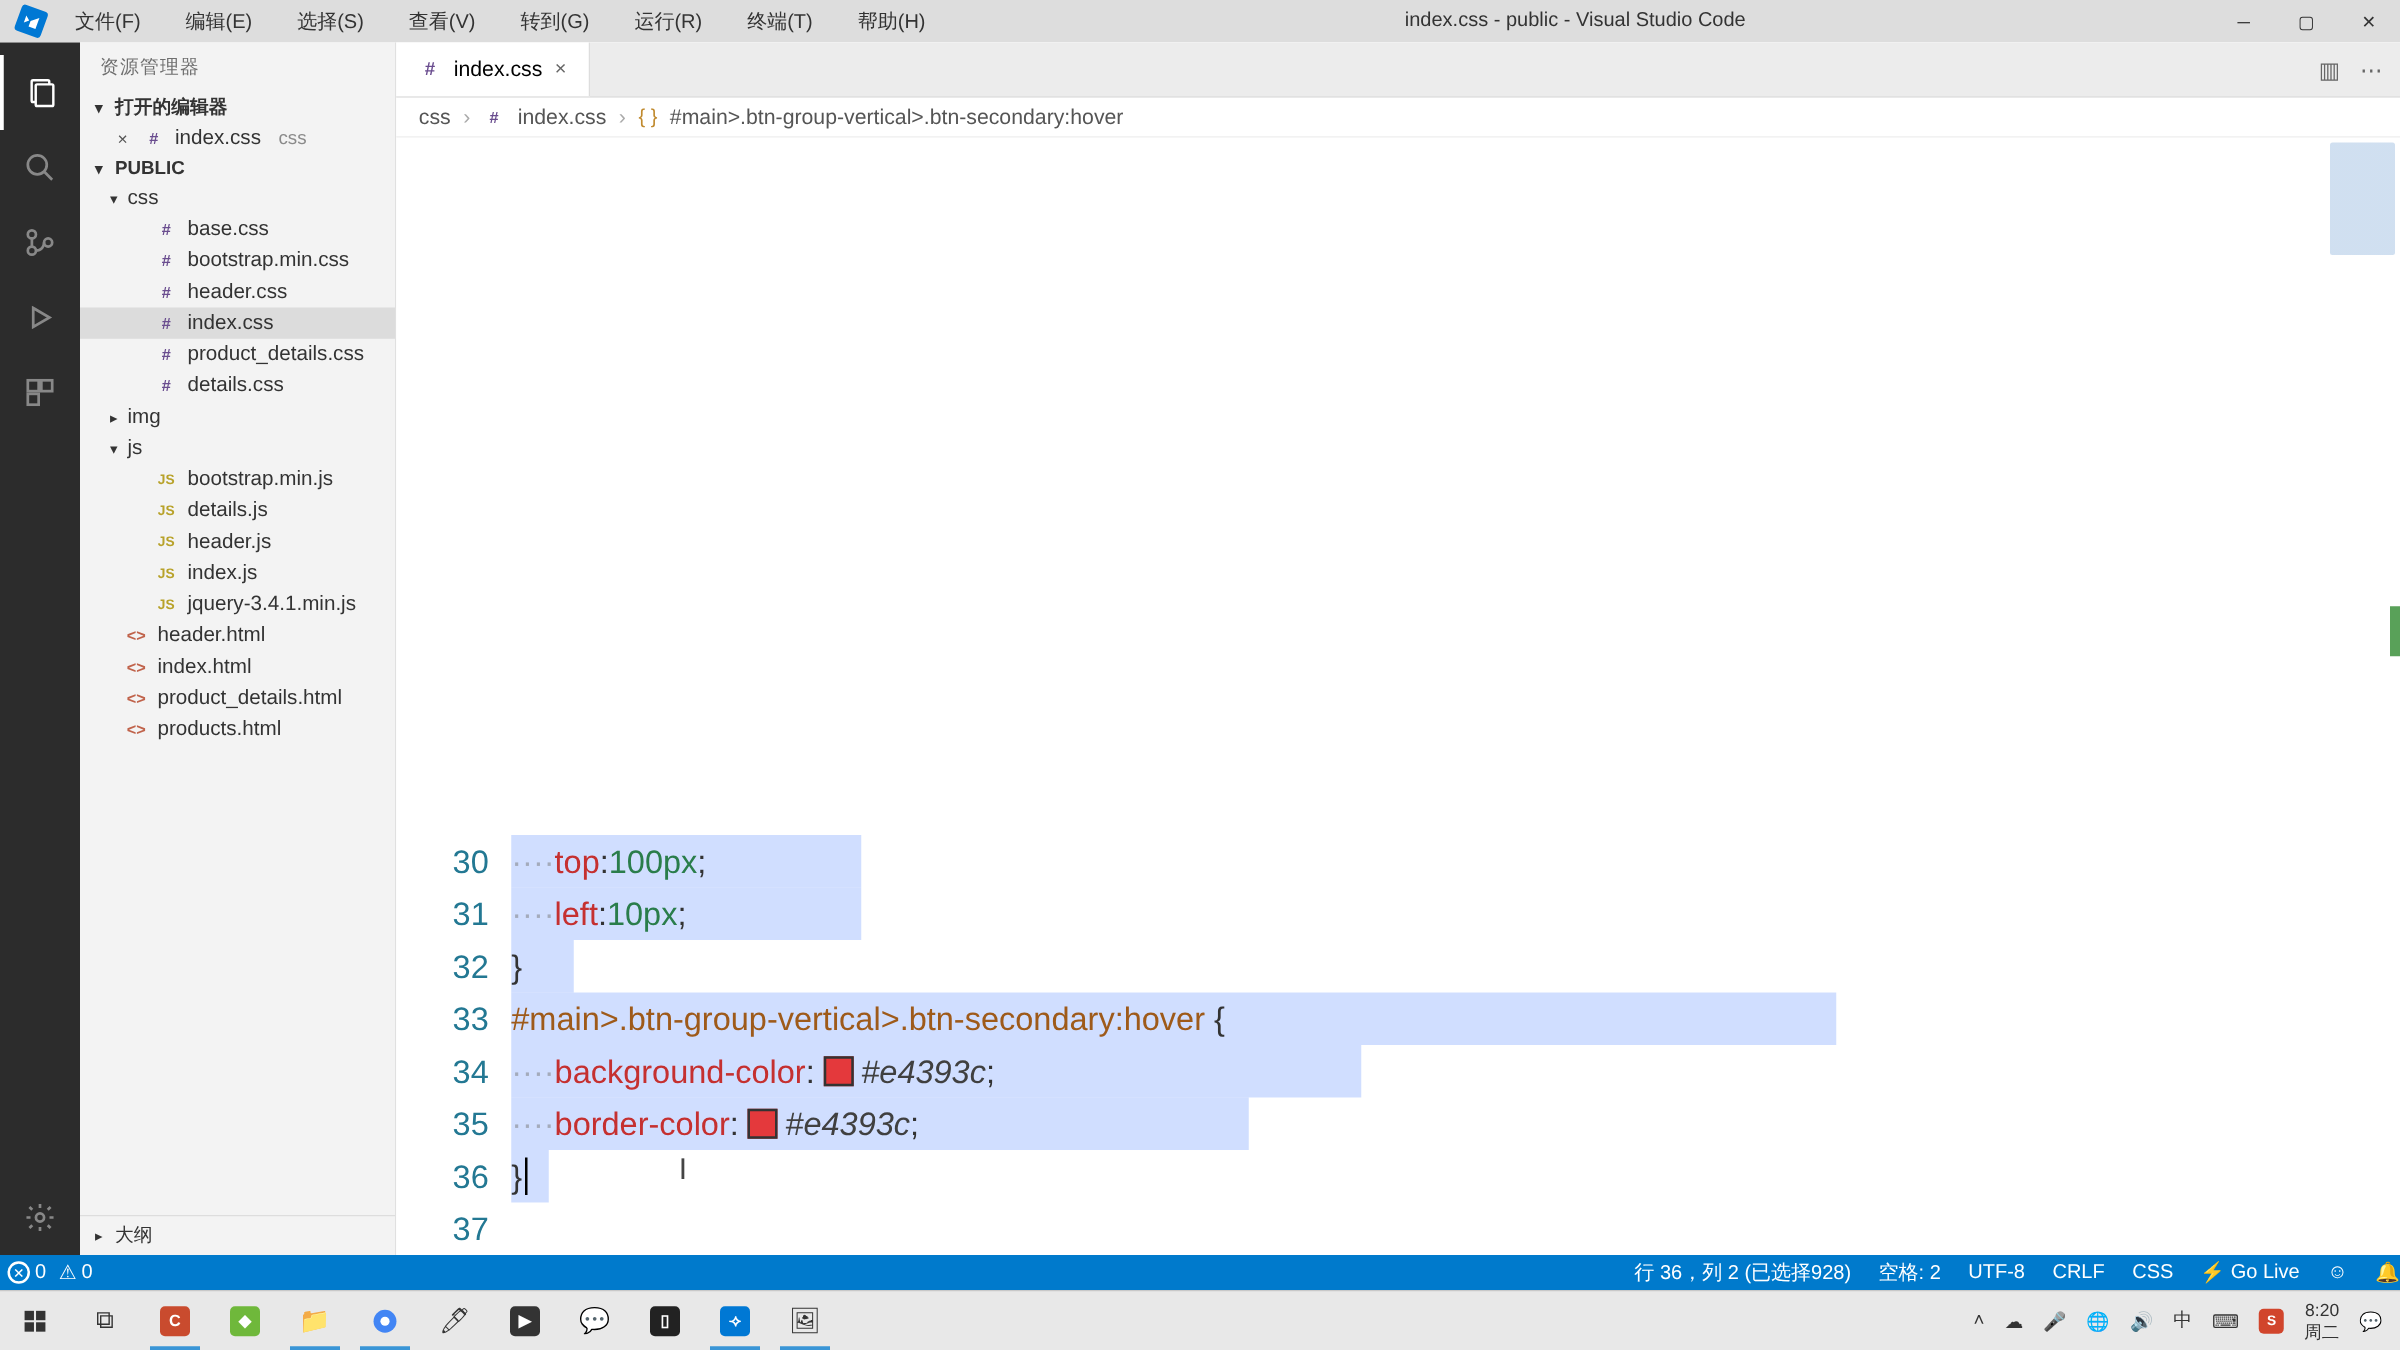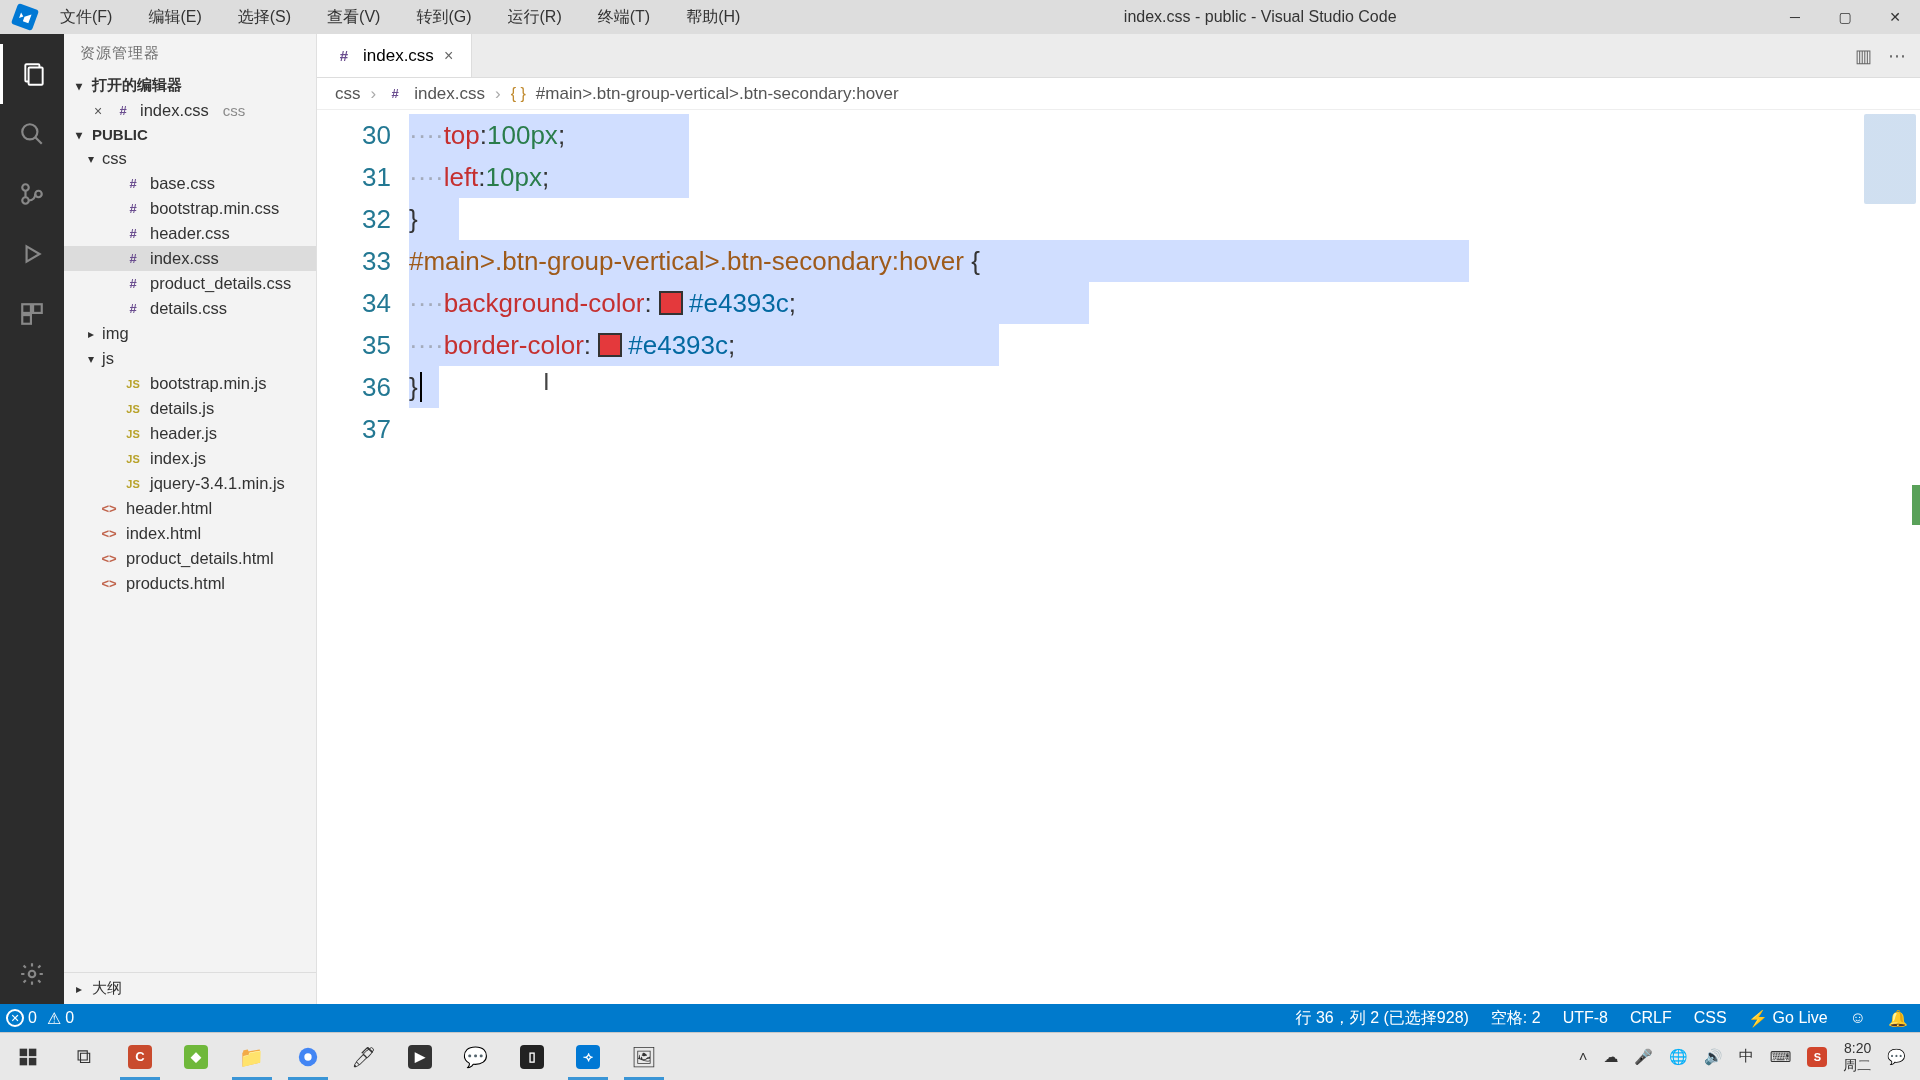--- a/index.html
+++ b/index.html
@@ -49,43 +49,43 @@
     .tab .file-icon { font-size:15px;}
     .tab .close { color:#666; font-size:16px;}
     .tabs-spacer { flex:1; }
     .tabs-right { display:flex; align-items:center; gap:16px; padding-right:14px; color:#666; font-size:18px;}
 
     .breadcrumb { height: 32px; display:flex; align-items:center; gap:10px; padding-left: 18px; font-size:17px; color:#555; border-bottom:1px solid #eee;}
     .bc-sep { color:#aaa; }
     .bc-brace { color:#c08a2e; font-size:16px; }
 
     
-    .code-wrap { flex:1; position:relative; display:flex; font-family: Consolas, "Courier New", monospace; font-size: 26px; overflow:hidden;}
+    .code-wrap { flex:1; position:relative; display:flex; font-family: Consolas, "Courier New", monospace; font-size: 26px; overflow:hidden;align-items:flex-end;}
     .gutter { width: 92px; text-align:right; padding-right: 18px; color:#237893; user-select:none; padding-top:4px;}
     .gutter .ln { height: 42px; line-height:42px; }
     .code { flex:1; position:relative; padding-top:4px;}
     .line { height:42px; line-height:42px; white-space:pre; position:relative;}
     .sel-bg { position:absolute; background: rgba(120, 160, 255, 0.35); height:42px; top:0;}
     .tok-sel { color:#9e5a1a; }
     .tok-prop { color:#c53030; }
-    .tok-value { color:#0369a1; }
+    .tok-value { color:#404040;font-style:italic; }
     .tok-punct { color:#333; }
     .tok-num { color:#2a7d4b; }
     .color-swatch { display:inline-block; width:24px; height:24px; border:2px solid #333; vertical-align:middle; margin-right:6px; position:relative; top:-2px;}
     .whitespace-dot { color: rgba(120,120,120,0.5); }
     .cursor-mark { display:inline-block; width:2px; height:30px; background:#000; vertical-align:middle; margin-left:2px; position:relative; top:-2px;}
     .cursor-caret { position:absolute; color:#444; font-size:24px; }
 
     .minimap { position:absolute; right:4px; top:4px; width:52px; height:90px; background: linear-gradient(#bcd2ea,#bcd2ea); border-radius:2px; opacity:.7;}
     .vscroll-ind { position:absolute; right:0; top:42%; width:8px; height:40px; background:#59a159; }
 
     
     .status-bar { height:28px; background:#007acc; color:#fff; display:flex; align-items:center; font-size:16px; }
     .status-bar .sb-left { display:flex; align-items:center; gap:10px; padding-left:6px;}
-    .status-bar .sb-right { margin-left:auto; display:flex; align-items:center; gap:22px; padding-right:12px;}
+    .status-bar .sb-right { margin-left:auto; display:flex; align-items:center; gap:22px; }
     .st-item { display:flex; align-items:center; gap:4px;}
     .circ-x { width:18px;height:18px;border:2px solid #fff;border-radius:50%;display:inline-flex;align-items:center;justify-content:center;font-size:11px;}
 
     
     .taskbar { height:48px; background:#e8e8e8; border-top:1px solid #c8c8c8; display:flex; align-items:center; }
     .taskbar .tb-left { display:flex; align-items:center; height:100%;}
     .tb-btn { width:56px; height:100%; display:flex; align-items:center; justify-content:center; font-size:20px; color:#333; position:relative;}
     .tb-btn.active::after { content:""; position:absolute; bottom:0; left:8px; right:8px; height:3px; background:#3a95d6;}
     .tb-right { margin-left:auto; display:flex; align-items:center; gap:16px; padding-right:14px; color:#333; font-size:15px;}
     .tb-clock { text-align:right; line-height:1.15; font-size:14px;}

